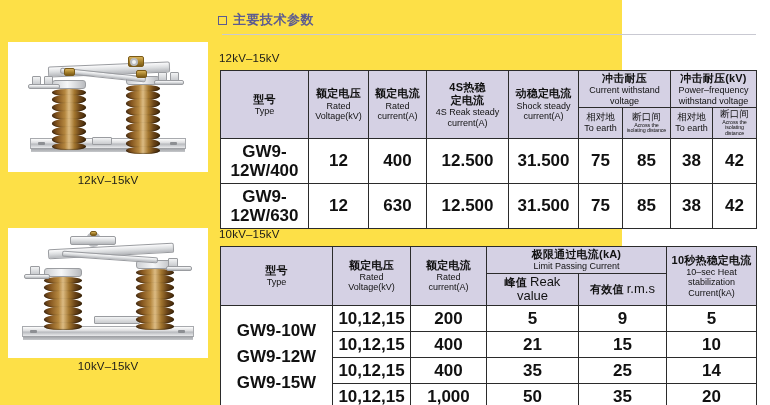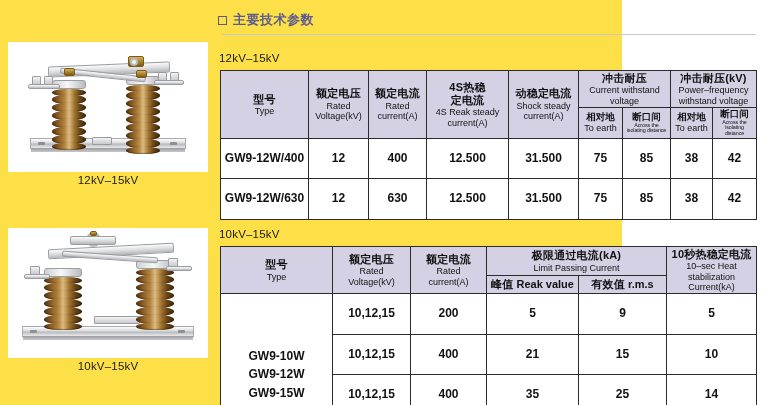--- a/index.html
+++ b/index.html
@@ -66,57 +66,57 @@
     vertical-align: middle;
     padding: 1px 2px;
     line-height: 1.12;
   }
   .tbl thead th {
     background: #d5d1e4;
     font-weight: normal;
   }
   .tbl tbody td {
     background: #ffffff;
-    font-size: 12px;
+    font-size: 17px;
     font-weight: bold;
-    padding: 13px 2px;
+    padding: 3px 2px;
   }
   .cn {
     display: block;
     font-size: 11px;
     font-weight: bold;
     color: #111;
     line-height: 1.2;
     letter-spacing: .2px;
   }
   .cn-sm {
     display: block;
     font-size: 9.5px;
-    font-weight: bold;
+    font-weight: normal;
     color: #111;
     line-height: 1.15;
   }
   .en {
     display: block;
     font-size: 9px;
     font-weight: normal;
     color: #111;
     line-height: 1.15;
   }
   .en-xs {
     display: block;
     font-size: 5.4px;
     font-weight: normal;
     color: #111;
     line-height: 1.05;
     letter-spacing: -.1px;
   }
   .inline-en {
-    font-size: 11px;
-    font-weight: bold;
+    font-size: 13px;
+    font-weight: normal;
     padding-left: 3px;
   }
   .type-cell { font-size: 11px; font-weight: bold; }
   .type-stack span { display: block; line-height: 1.55; }
 
   
   .fig {
     position: absolute;
     width: 200px;
   }

